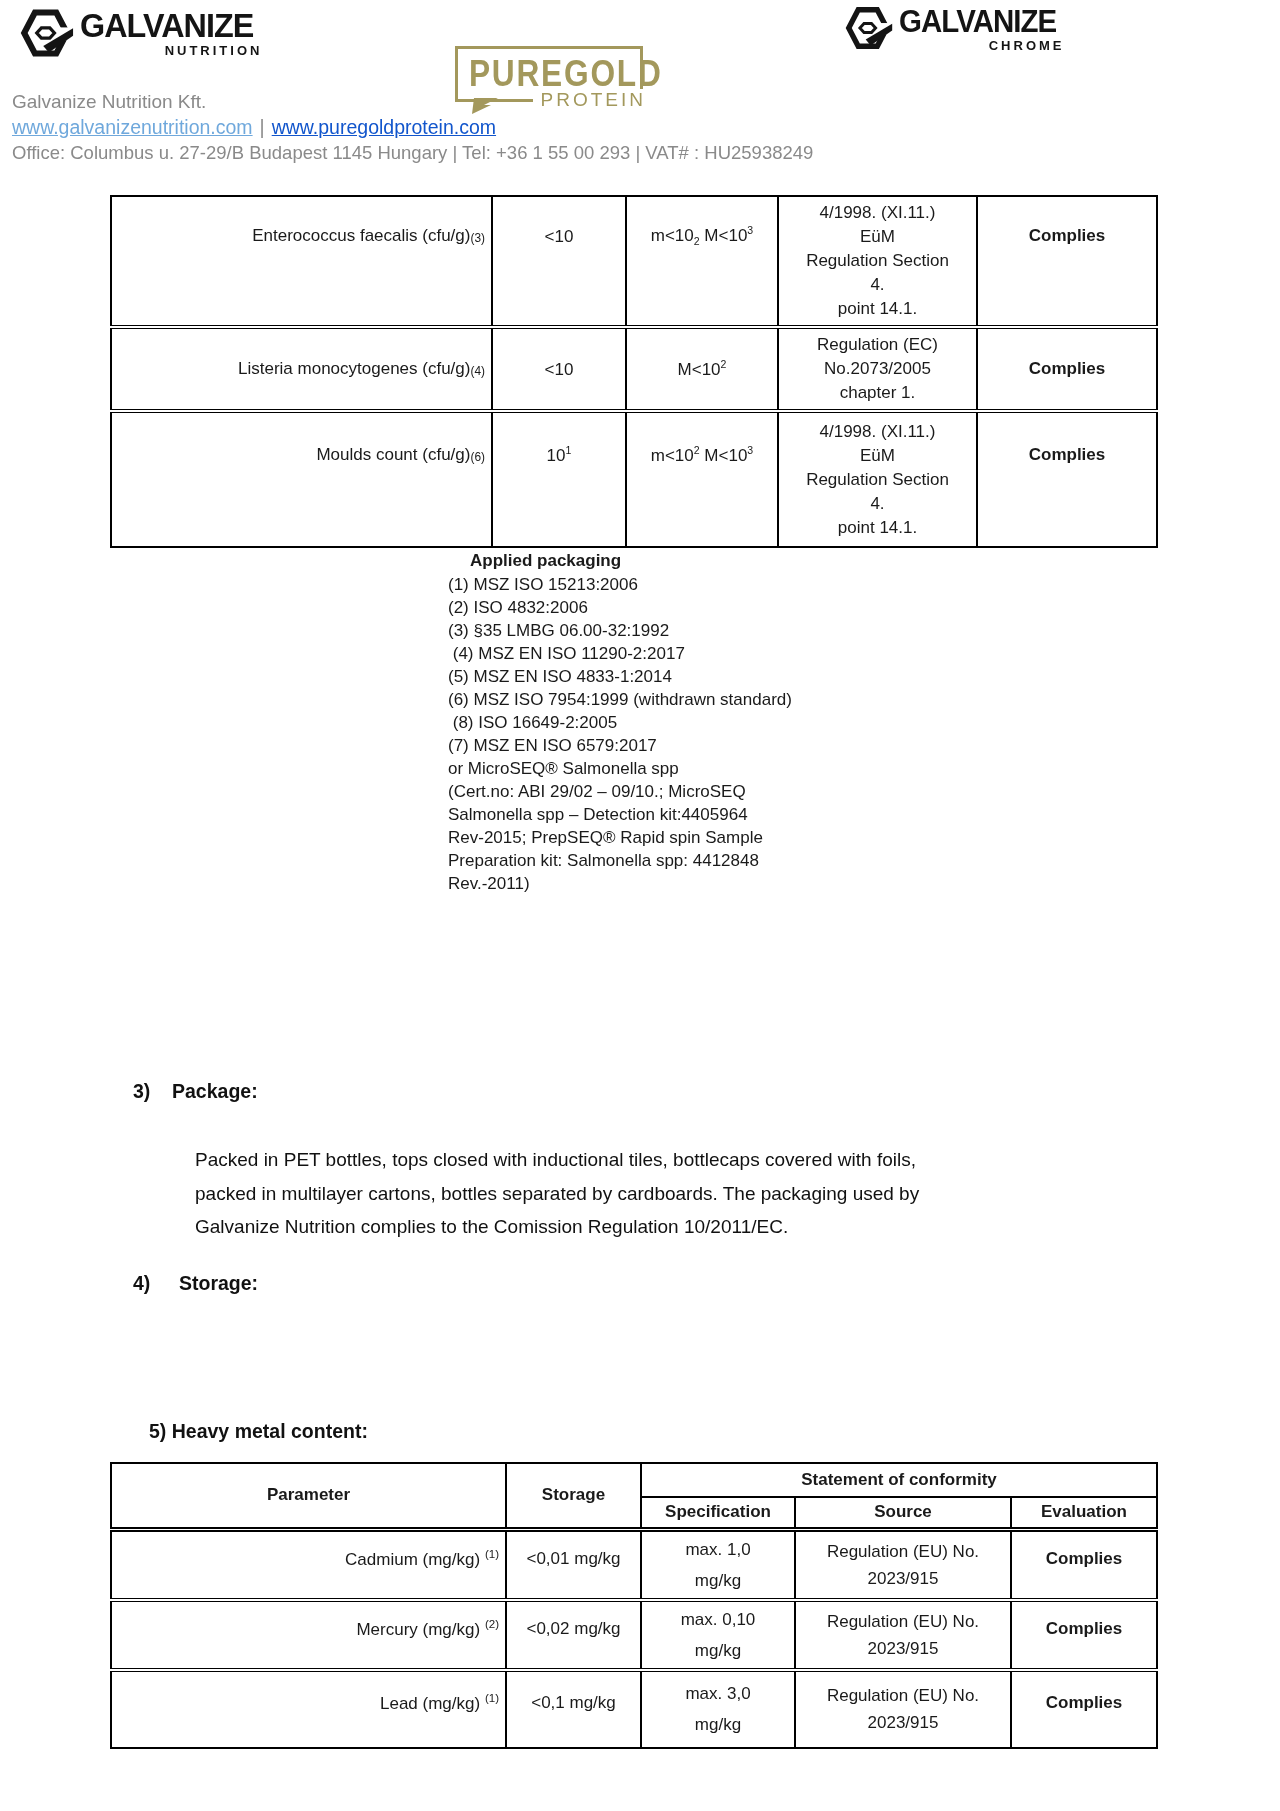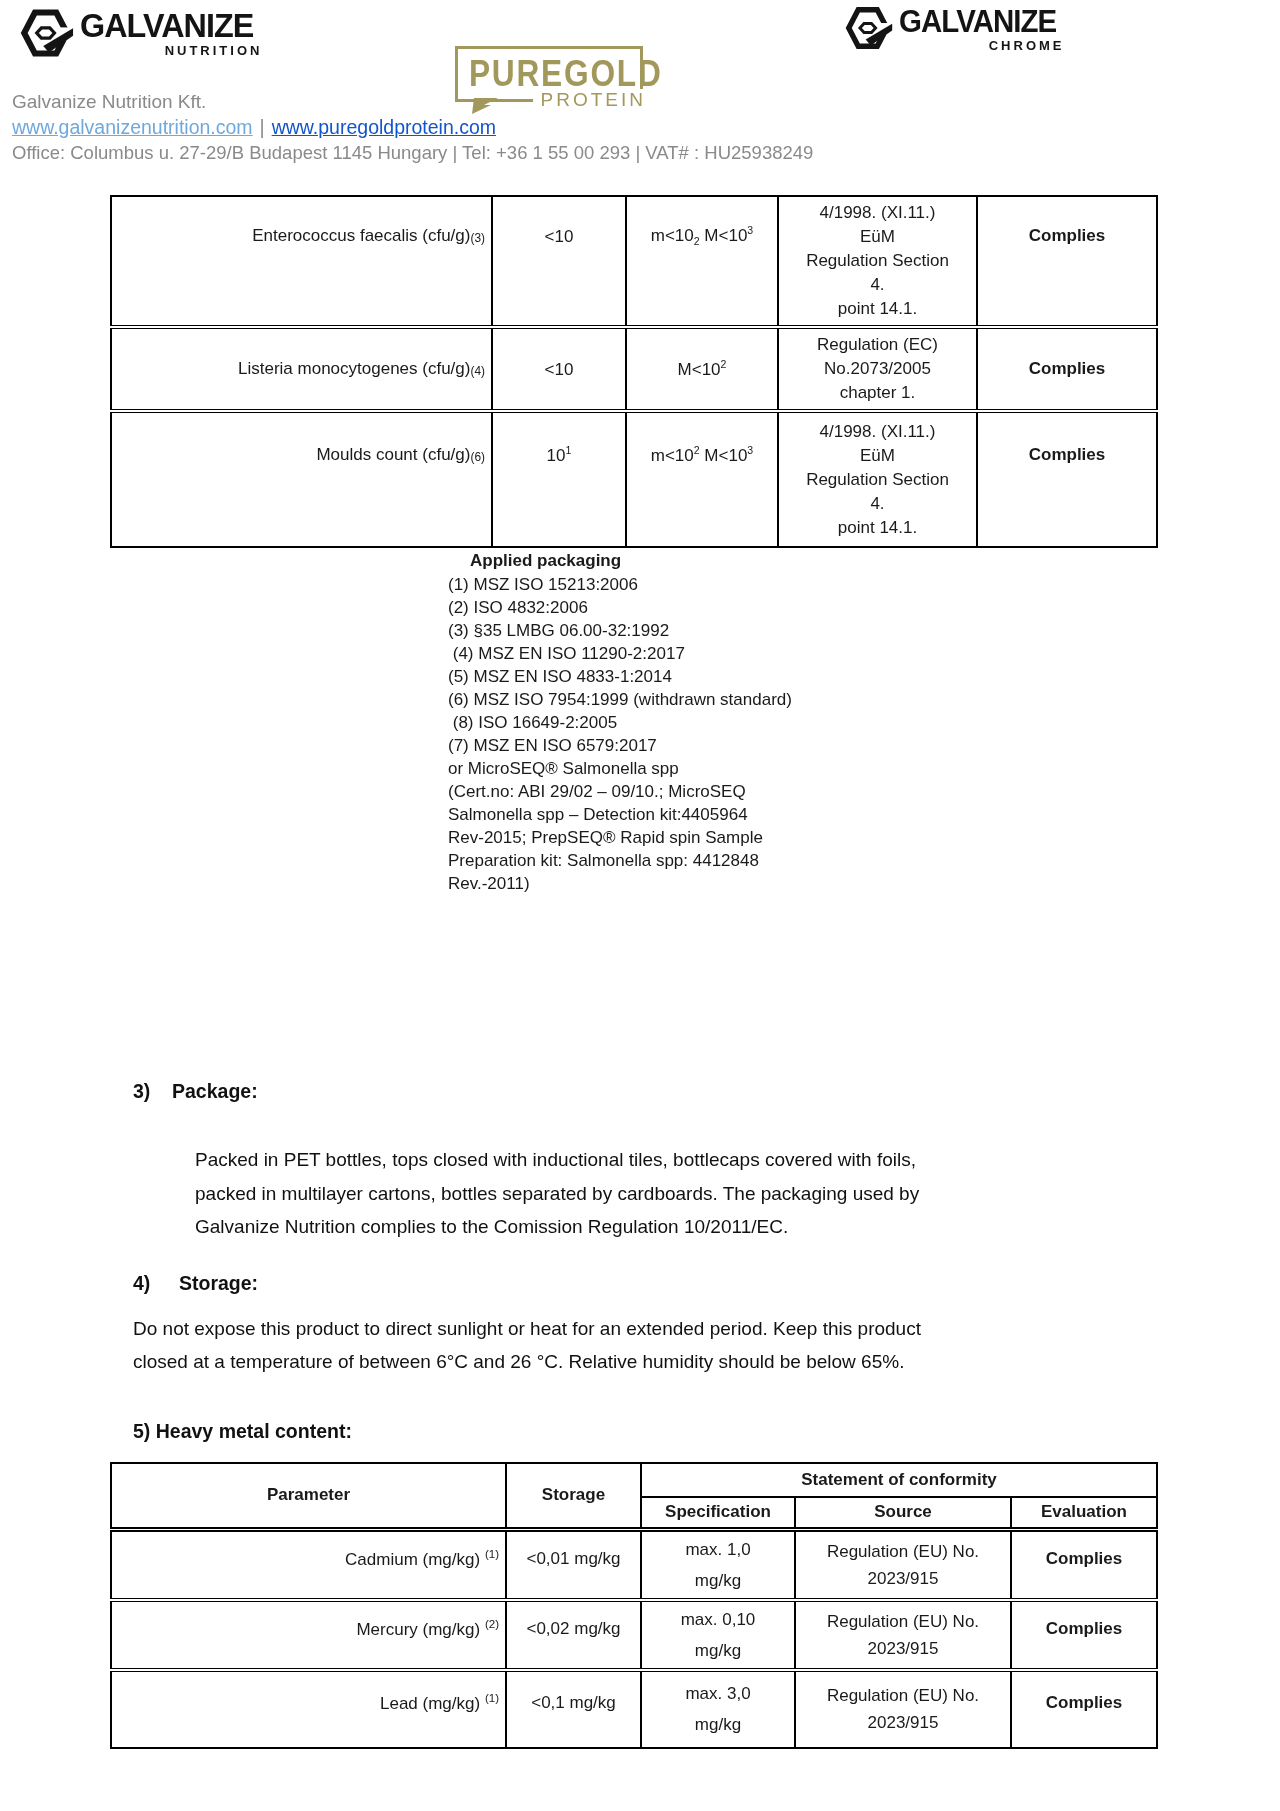--- a/index.html
+++ b/index.html
@@ -52,21 +52,21 @@
 
   
   .applied { position: absolute; left: 448px; top: 549px; font-size: 17px; line-height: 23px; }
   .applied-title { font-weight: 700; margin-left: 22px; margin-bottom: 1px; }
   .std-line { white-space: pre; }
 
   
   .para { position: absolute; font-size: 19px; line-height: 33px; white-space: pre-line; width: 1010px; color: #111; }
   .max-limits { left: 133px; top: 946px; }
   .heading { position: absolute; left: 133px; font-size: 19.5px; font-weight: 700; color: #111; }
-  .sec3 { top: 1080px; } .sec4 { top: 1272px; } .sec5 { top: 1420px; }
+  .sec3 { top: 1080px; } .sec4 { top: 1272px; } .sec5 { top: 1420px; margin-left: 16px; }
   .h-num3 { display: inline-block; min-width: 39px; }
   .h-num4 { display: inline-block; min-width: 46px; }
   .pkg-body { left: 195px; top: 1143px; line-height: 33.5px; }
   .storage-body { left: 133px; top: 1312px; }
 
   
   .tbl2 { position: absolute; left: 110px; top: 1462px; }
   .tbl2 th { font-weight: 700; text-align: center; }
   .tbl2 tr.h1 { height: 34px; } .tbl2 tr.h2 { height: 32px; }
   .tbl2 tr.d1 { height: 70px; } .tbl2 tr.d2 { height: 68px; } .tbl2 tr.d3 { height: 78px; }
@@ -190,22 +190,20 @@
   <div class="heading sec3">
     <span class="h-num3">3)</span><span>Package:</span>
   </div>
   <div class="para pkg-body">Packed in PET bottles, tops closed with inductional tiles, bottlecaps covered with foils,
 packed in multilayer cartons, bottles separated by cardboards. The packaging used by
 Galvanize Nutrition complies to the Comission Regulation 10/2011/EC.</div>
 
   <div class="heading sec4">
     <span class="h-num4">4)</span><span>Storage:</span>
   </div>
-  <div class="para storage-body">Do not expose this product to direct sunlight or heat for an extended period. Keep this product
-closed at a temperature of between 6°C and 26 °C. Relative humidity should be below 65%.</div>
 
   <div class="heading sec5">5) Heavy metal content:</div>
 
   <table class="tbl2">
     <colgroup>
         <col style="width:395px">
         <col style="width:135px">
         <col style="width:154px">
         <col style="width:216px">
         <col style="width:146px">

